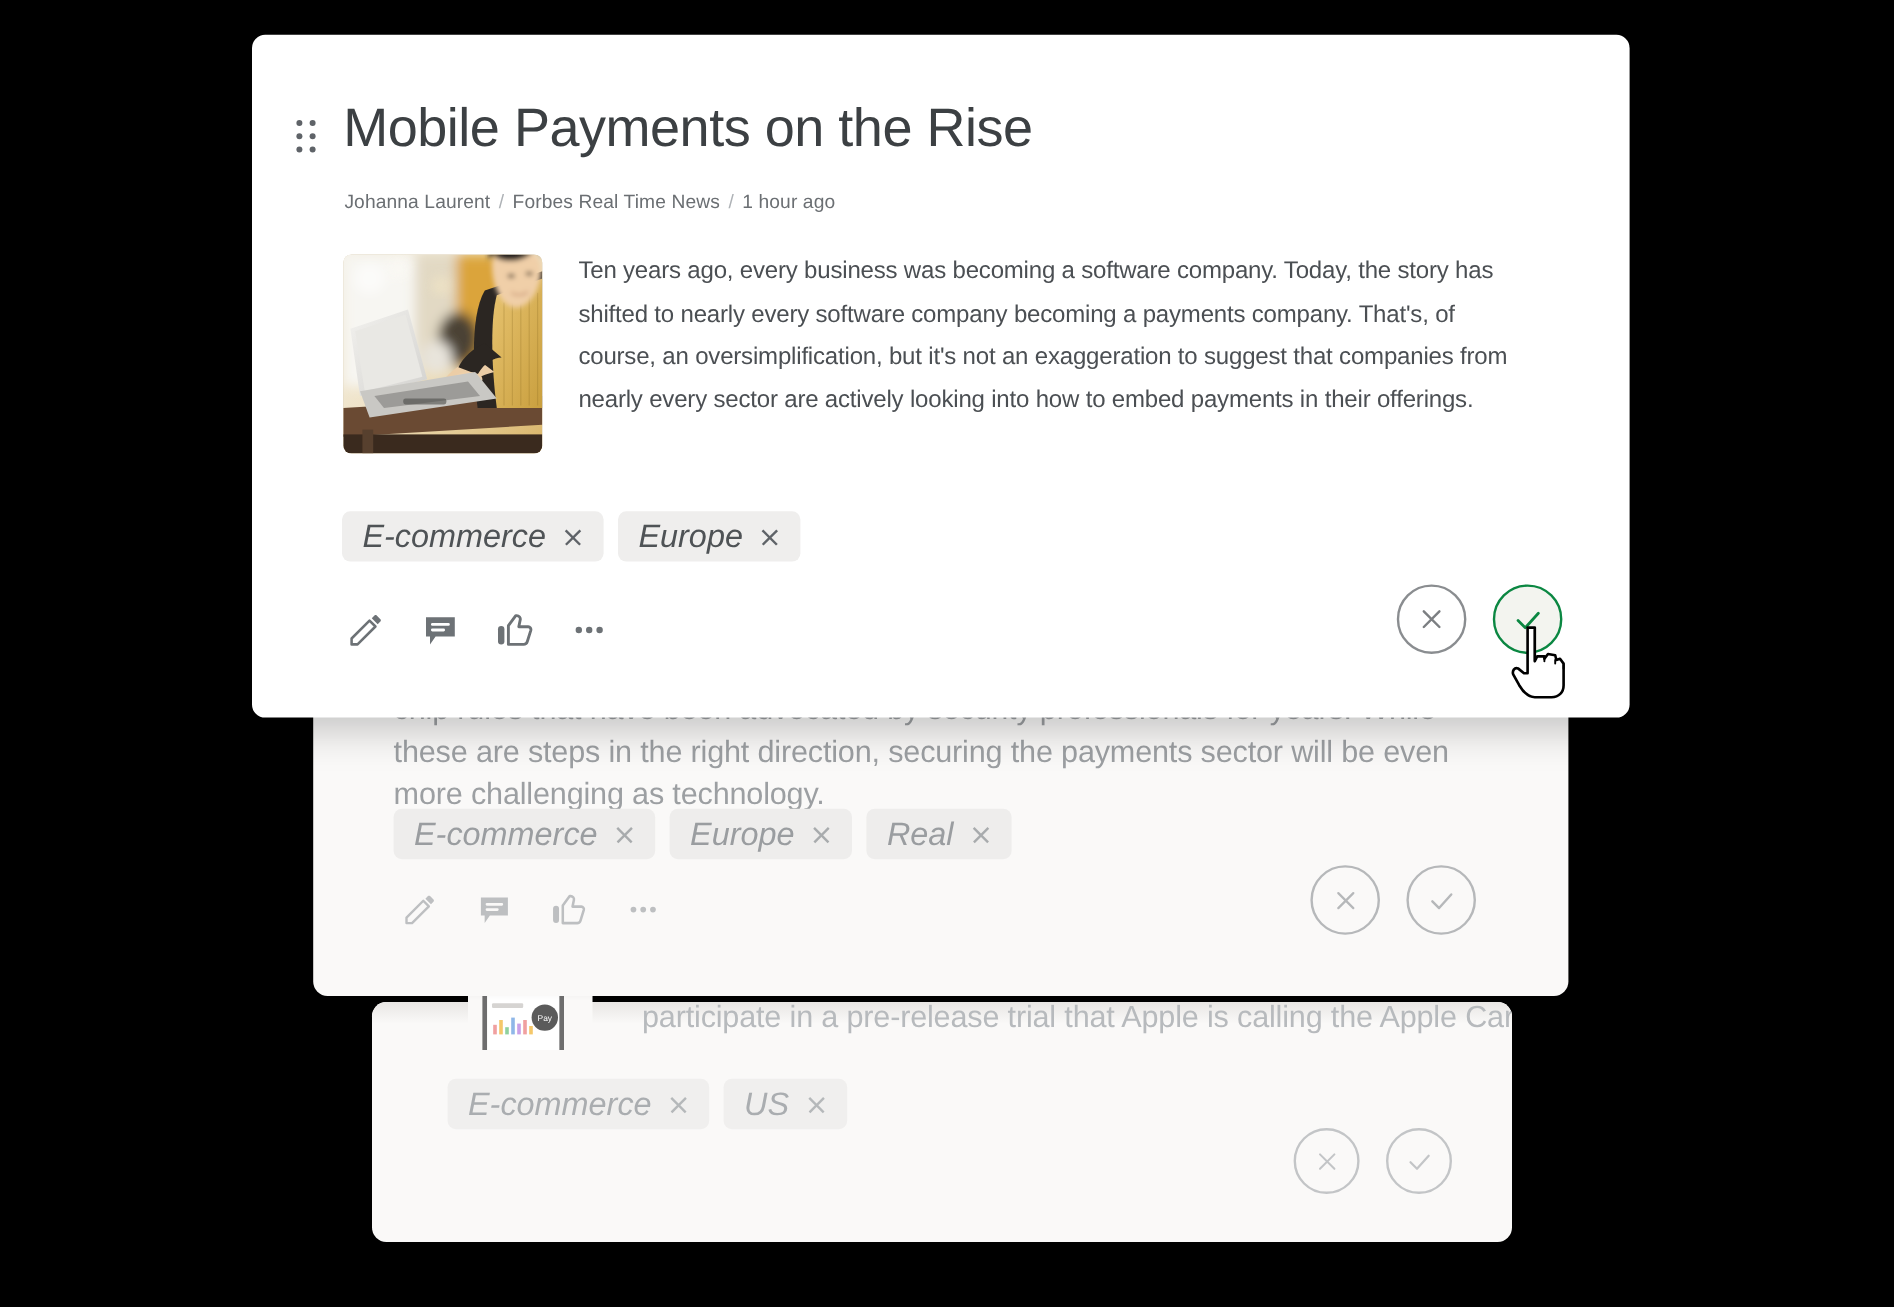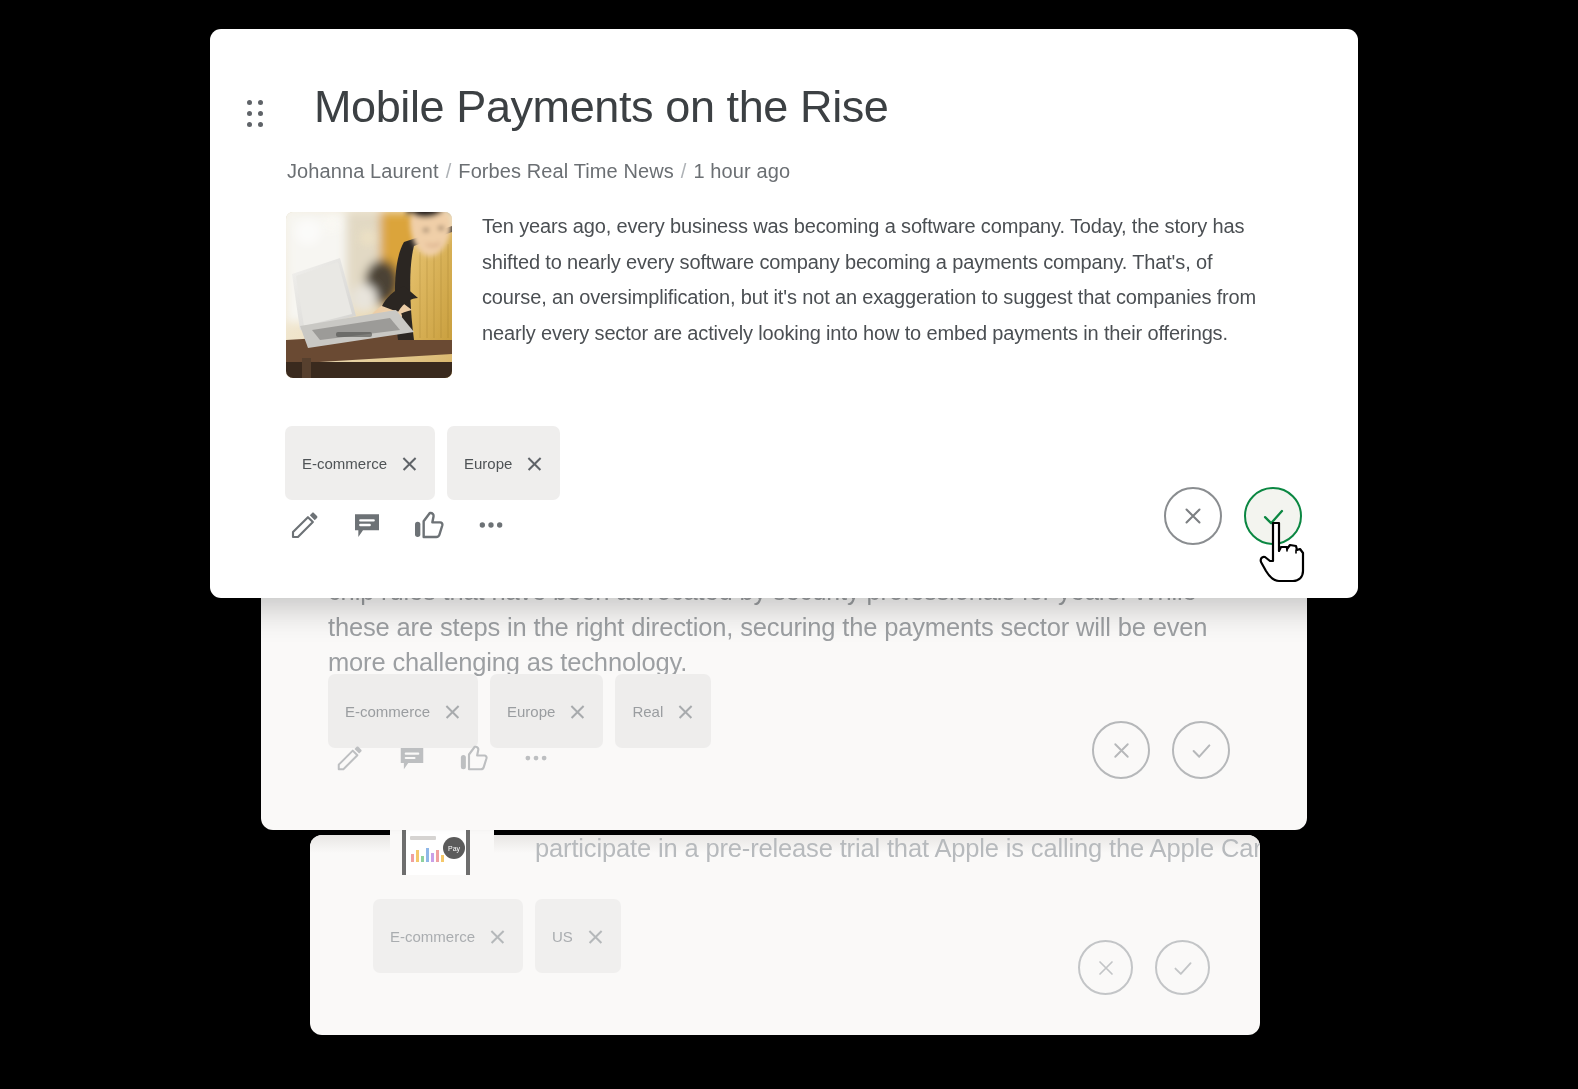--- a/index.html
+++ b/index.html
@@ -94,28 +94,27 @@
   .title {
     position: absolute;
     left: 76px;
     top: 53px;
     font-size: 45px;
     font-weight: 400;
     color: #3c4043;
     letter-spacing: -0.4px;
     line-height: 1.1;
     white-space: nowrap;
-    margin-left: 28px;
   }
 
   .breadcrumb {
     position: absolute;
     left: 77px;
     top: 131px;
-    font-size: 20px;
+    font-size: 16px;
     color: #6b6f73;
     white-space: nowrap;
     letter-spacing: 0.1px;
   }
   .breadcrumb .sep {
     color: #aeb2b6;
     padding: 0 7px;
   }
 
   
@@ -147,25 +146,26 @@
     position: absolute;
     display: flex;
     gap: 12px;
   }
   .tag {
     display: inline-flex;
     align-items: center;
     gap: 14px;
     background: #efeeed;
     border-radius: 7px;
-    padding: 16px 17px;
+    padding: 0 17px;
     height: 42px;
-    font-size: 15px;
+    font-size: 27px;
     color: #4f5356;
     white-space: nowrap;
+    font-style: italic;
   }
   .tag .x {
     display: inline-block;
     width: 17px;
     height: 17px;
     position: relative;
     flex: none;
   }
   .tag .x::before, .tag .x::after {
     content: "";

